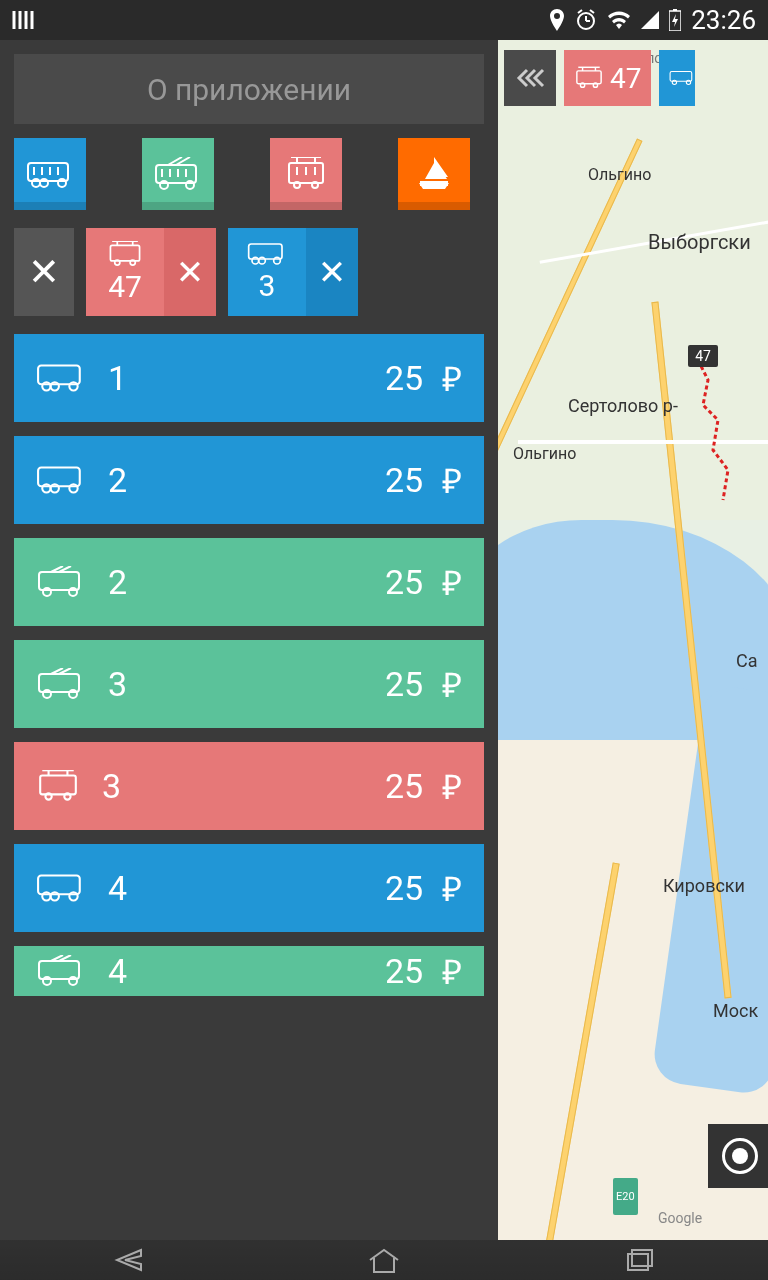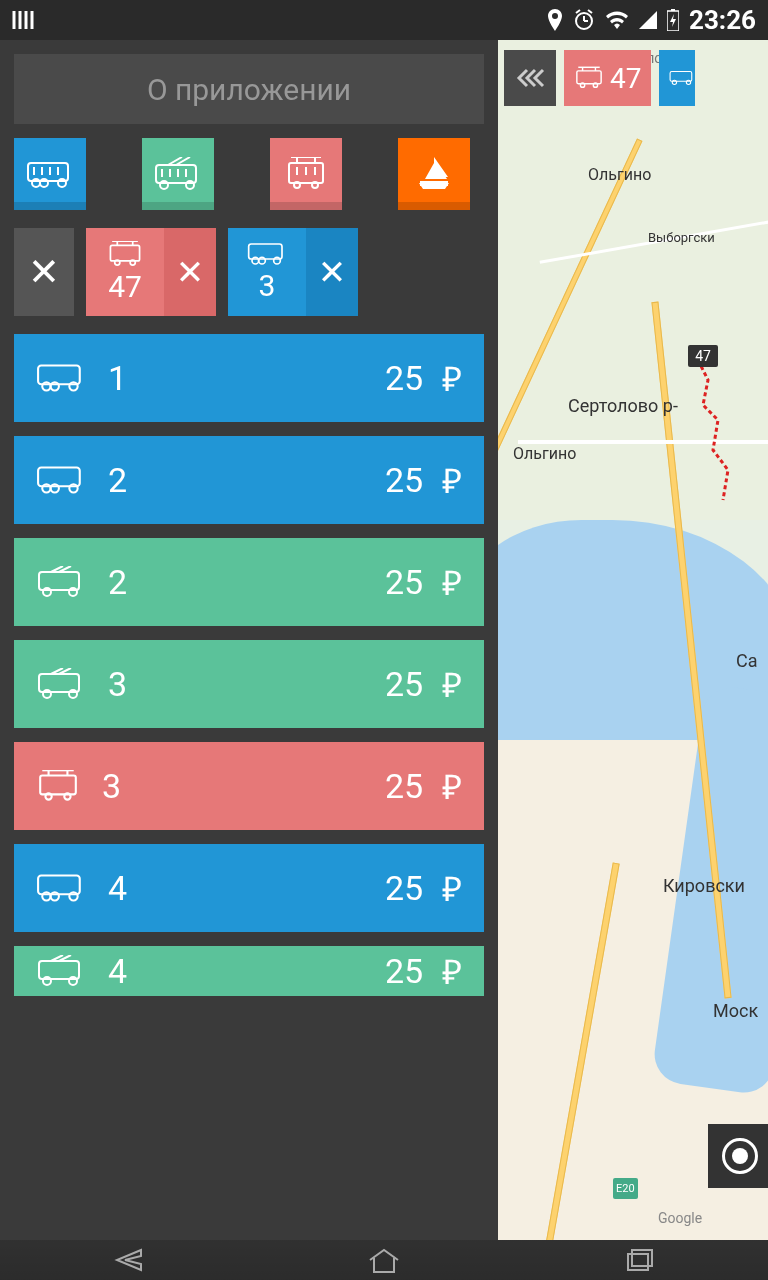--- a/index.html
+++ b/index.html
@@ -4,21 +4,21 @@
 <style>
   * { margin: 0; padding: 0; box-sizing: border-box; }
   html, body { width: 768px; height: 1280px; overflow: hidden; font-family: -apple-system, Roboto, sans-serif; }
   
   .screen { position: relative; width: 768px; height: 1280px; background: #333; }
   
   
   .status-bar { height: 40px; background: #2a2a2a; display: flex; align-items: center; justify-content: space-between; padding: 0 12px; color: #fff; }
   .status-left { display:flex; gap:8px; align-items:center; }
   .status-right { display: flex; align-items: center; gap: 10px; }
-  .status-time { font-size: 26px; font-weight: 700; }
+  .status-time { font-size: 26px; font-weight: 400; }
   .status-icon { display:inline-flex; }
   
   
   .main { display: flex; height: 1200px; position: relative; }
   .sidebar { width: 498px; background: #3a3a3a; display: flex; flex-direction: column; padding: 14px; }
   .map-area { flex: 1; position: relative; overflow:hidden; }
   
   
   .about-btn { background: #4a4a4a; color: #989898; height: 70px; display: flex; align-items: center; justify-content: center; font-size: 30px; margin-bottom: 14px; }
   
@@ -346,28 +346,28 @@
         <div class="road" style="left:20px;top:400px;width:260px;height:4px;"></div>
         <div class="road" style="left:40px;top:200px;width:240px;height:3px;transform:rotate(-10deg);"></div>
 
         <svg class="route-line" style="left:0;top:0;" width="270" height="1200">
           <polyline points="200,320 210,340 205,365 220,380 215,410 230,430 225,460" fill="none" stroke="#d22" stroke-width="3" stroke-dasharray="4 3"></polyline>
         </svg>
         <div class="route-marker" style="left:190px;top:305px;">47</div>
 
         <div class="map-label" style="left:110px;top:10px;font-size:14px;color:#777">Сертолово</div>
         <div class="map-label" style="left:90px;top:125px;">Ольгино</div>
-        <div class="map-label" style="left:150px;top:190px;font-size:13px;">Выборгски</div>
+        <div class="map-label" style="left:150px;top:190px;font-size:20px;">Выборгски</div>
         <div class="map-label" style="left:70px;top:355px;font-size:18px;">Сертолово р-</div>
         <div class="map-label" style="left:15px;top:404px;">Ольгино</div>
         <div class="map-label" style="left:238px;top:610px;font-size:18px;">Са</div>
         <div class="map-label" style="left:165px;top:835px;font-size:18px;">Кировски</div>
         <div class="map-label" style="left:215px;top:960px;font-size:18px;">Моск</div>
         <div class="map-label" style="left:160px;top:1170px;font-size:14px;color:#888;">Google</div>
-        <div class="map-label" style="left:115px;top:1138px;font-size:11px;background:#4a8; color:#fff; padding:4px 3px; border-radius:2px;">E20</div>
+        <div class="map-label" style="left:115px;top:1138px;font-size:11px;background:#4a8; color:#fff; padding:12px 3px; border-radius:2px;">E20</div>
       </div>
 
       <div class="map-header">
         <div class="map-back">
           <span>
             <svg width="30" height="20" viewBox="0 0 30 20">
                 <path d="M12 2L4 10l8 8M20 2l-8 8 8 8M28 2l-8 8 8 8" fill="none" stroke="#ccc" stroke-width="3"></path>
               </svg>
           </span>
         </div>

